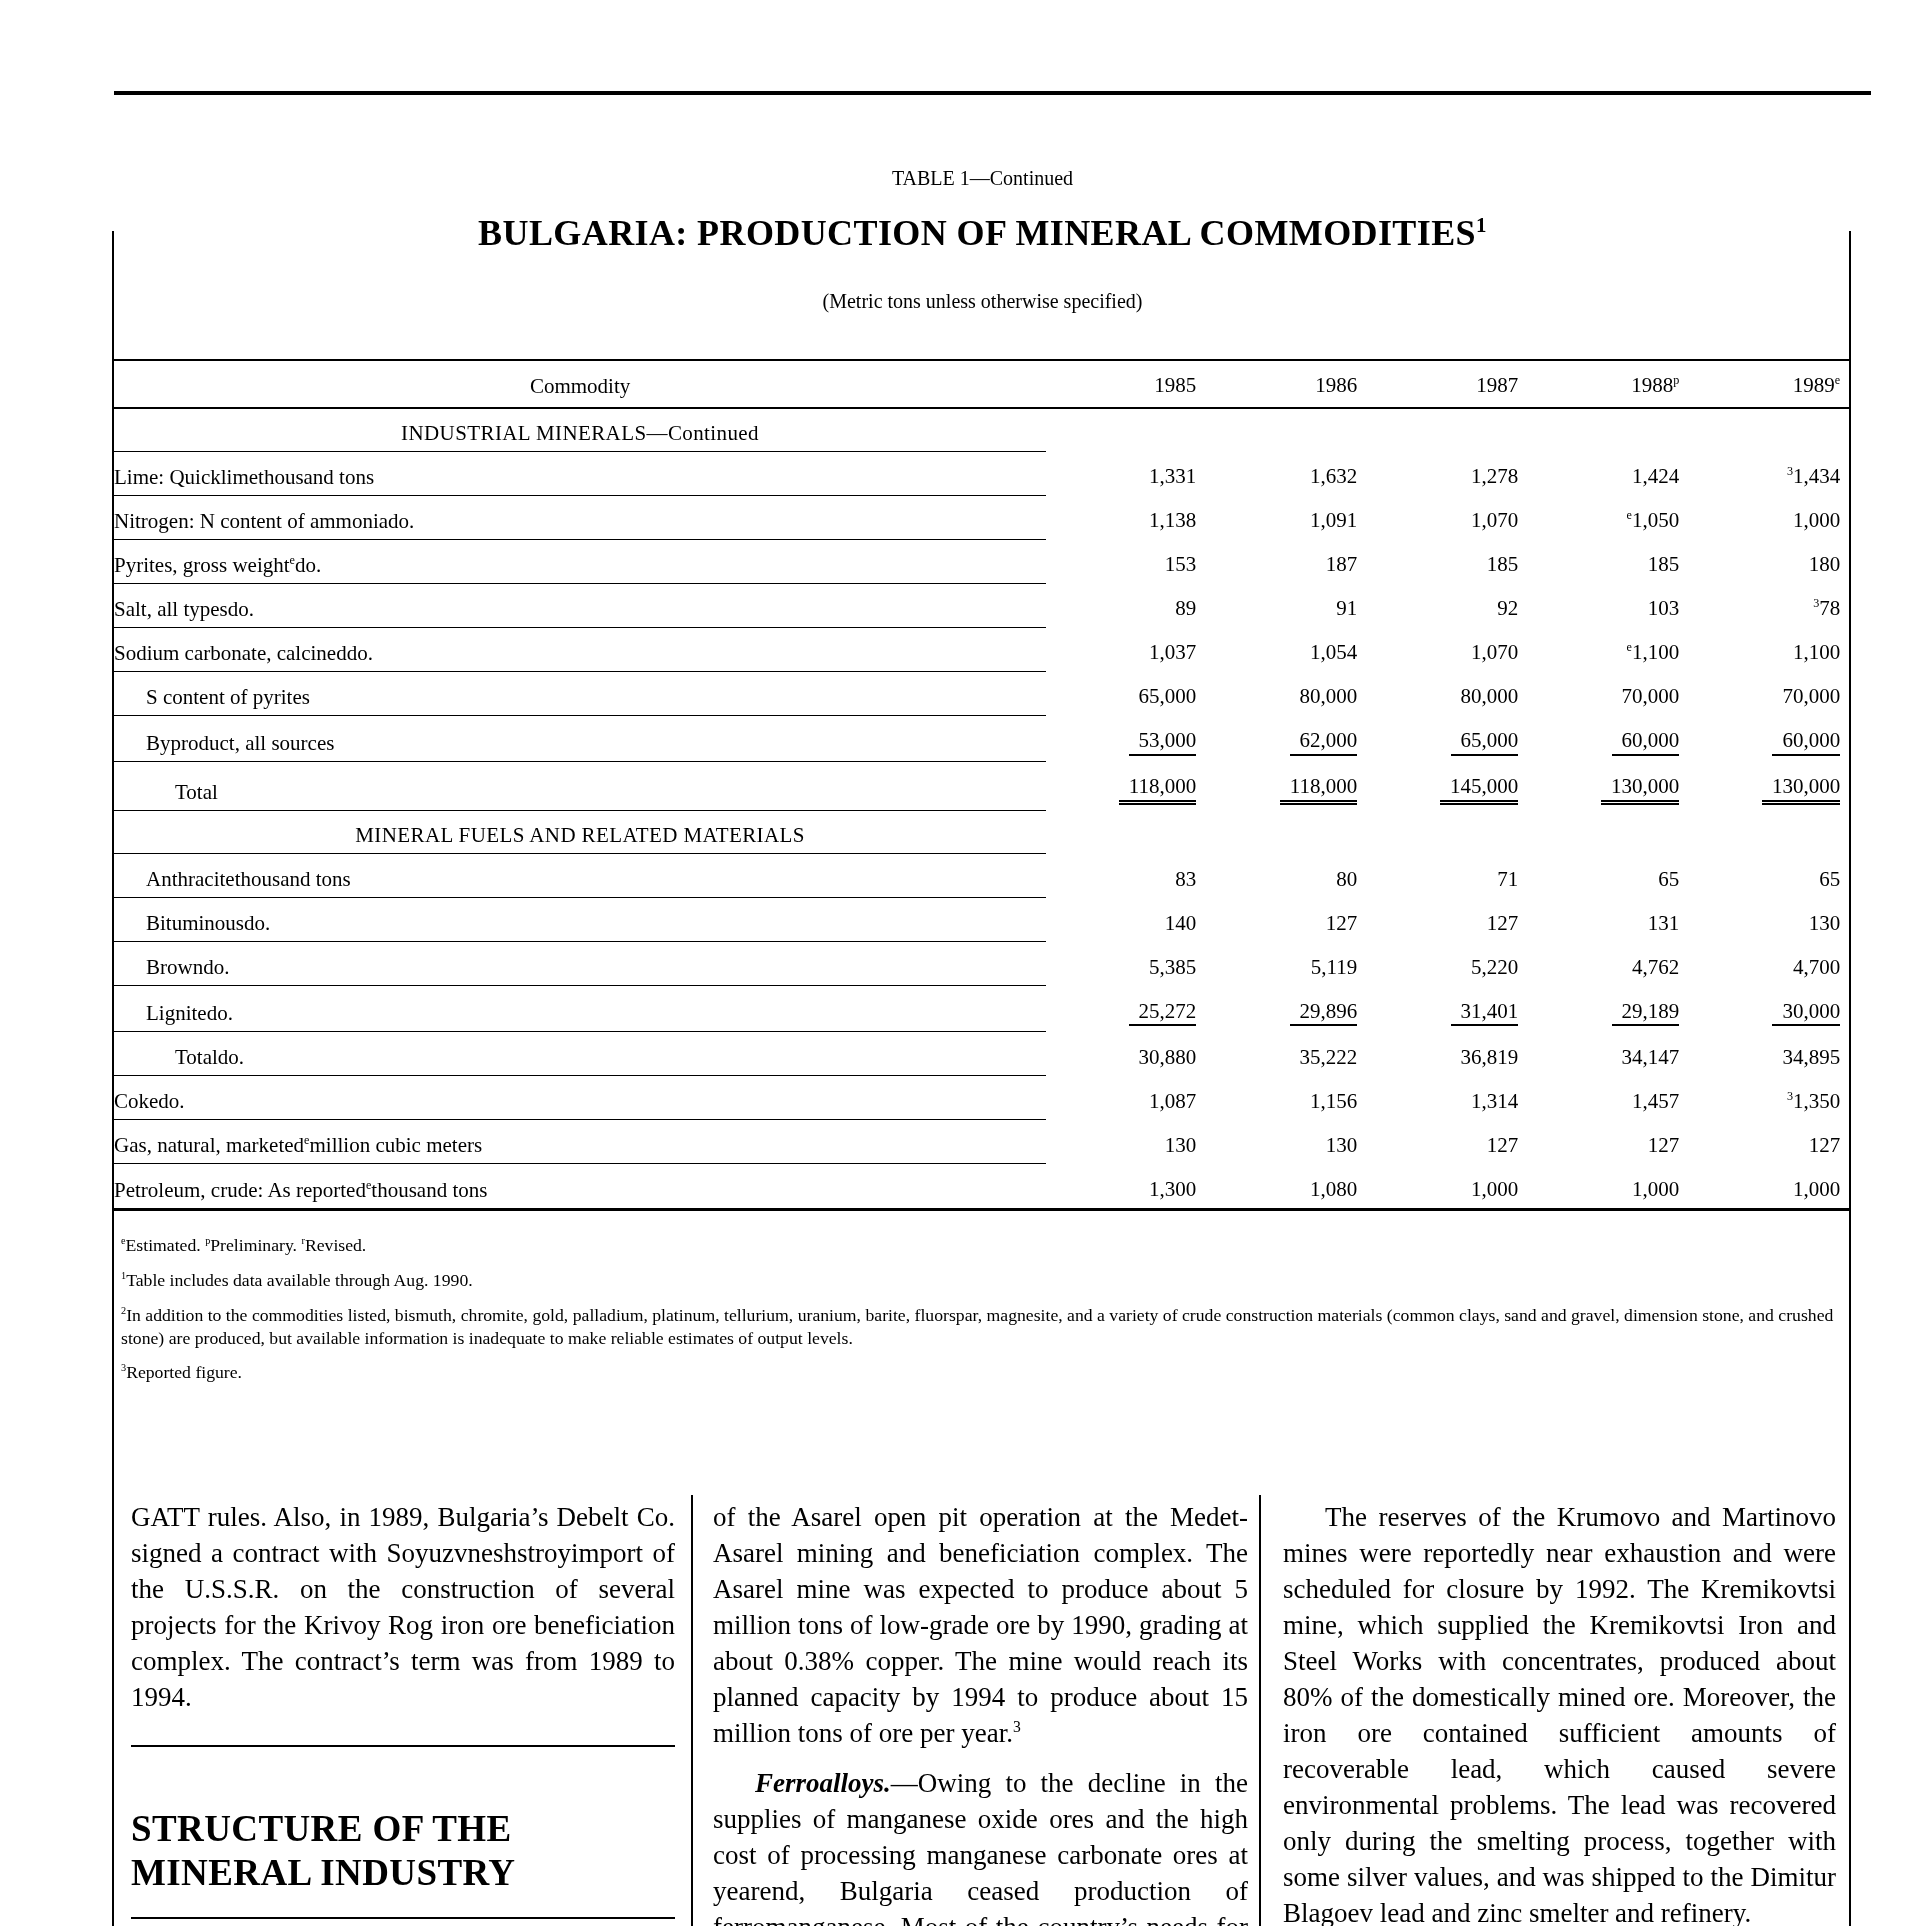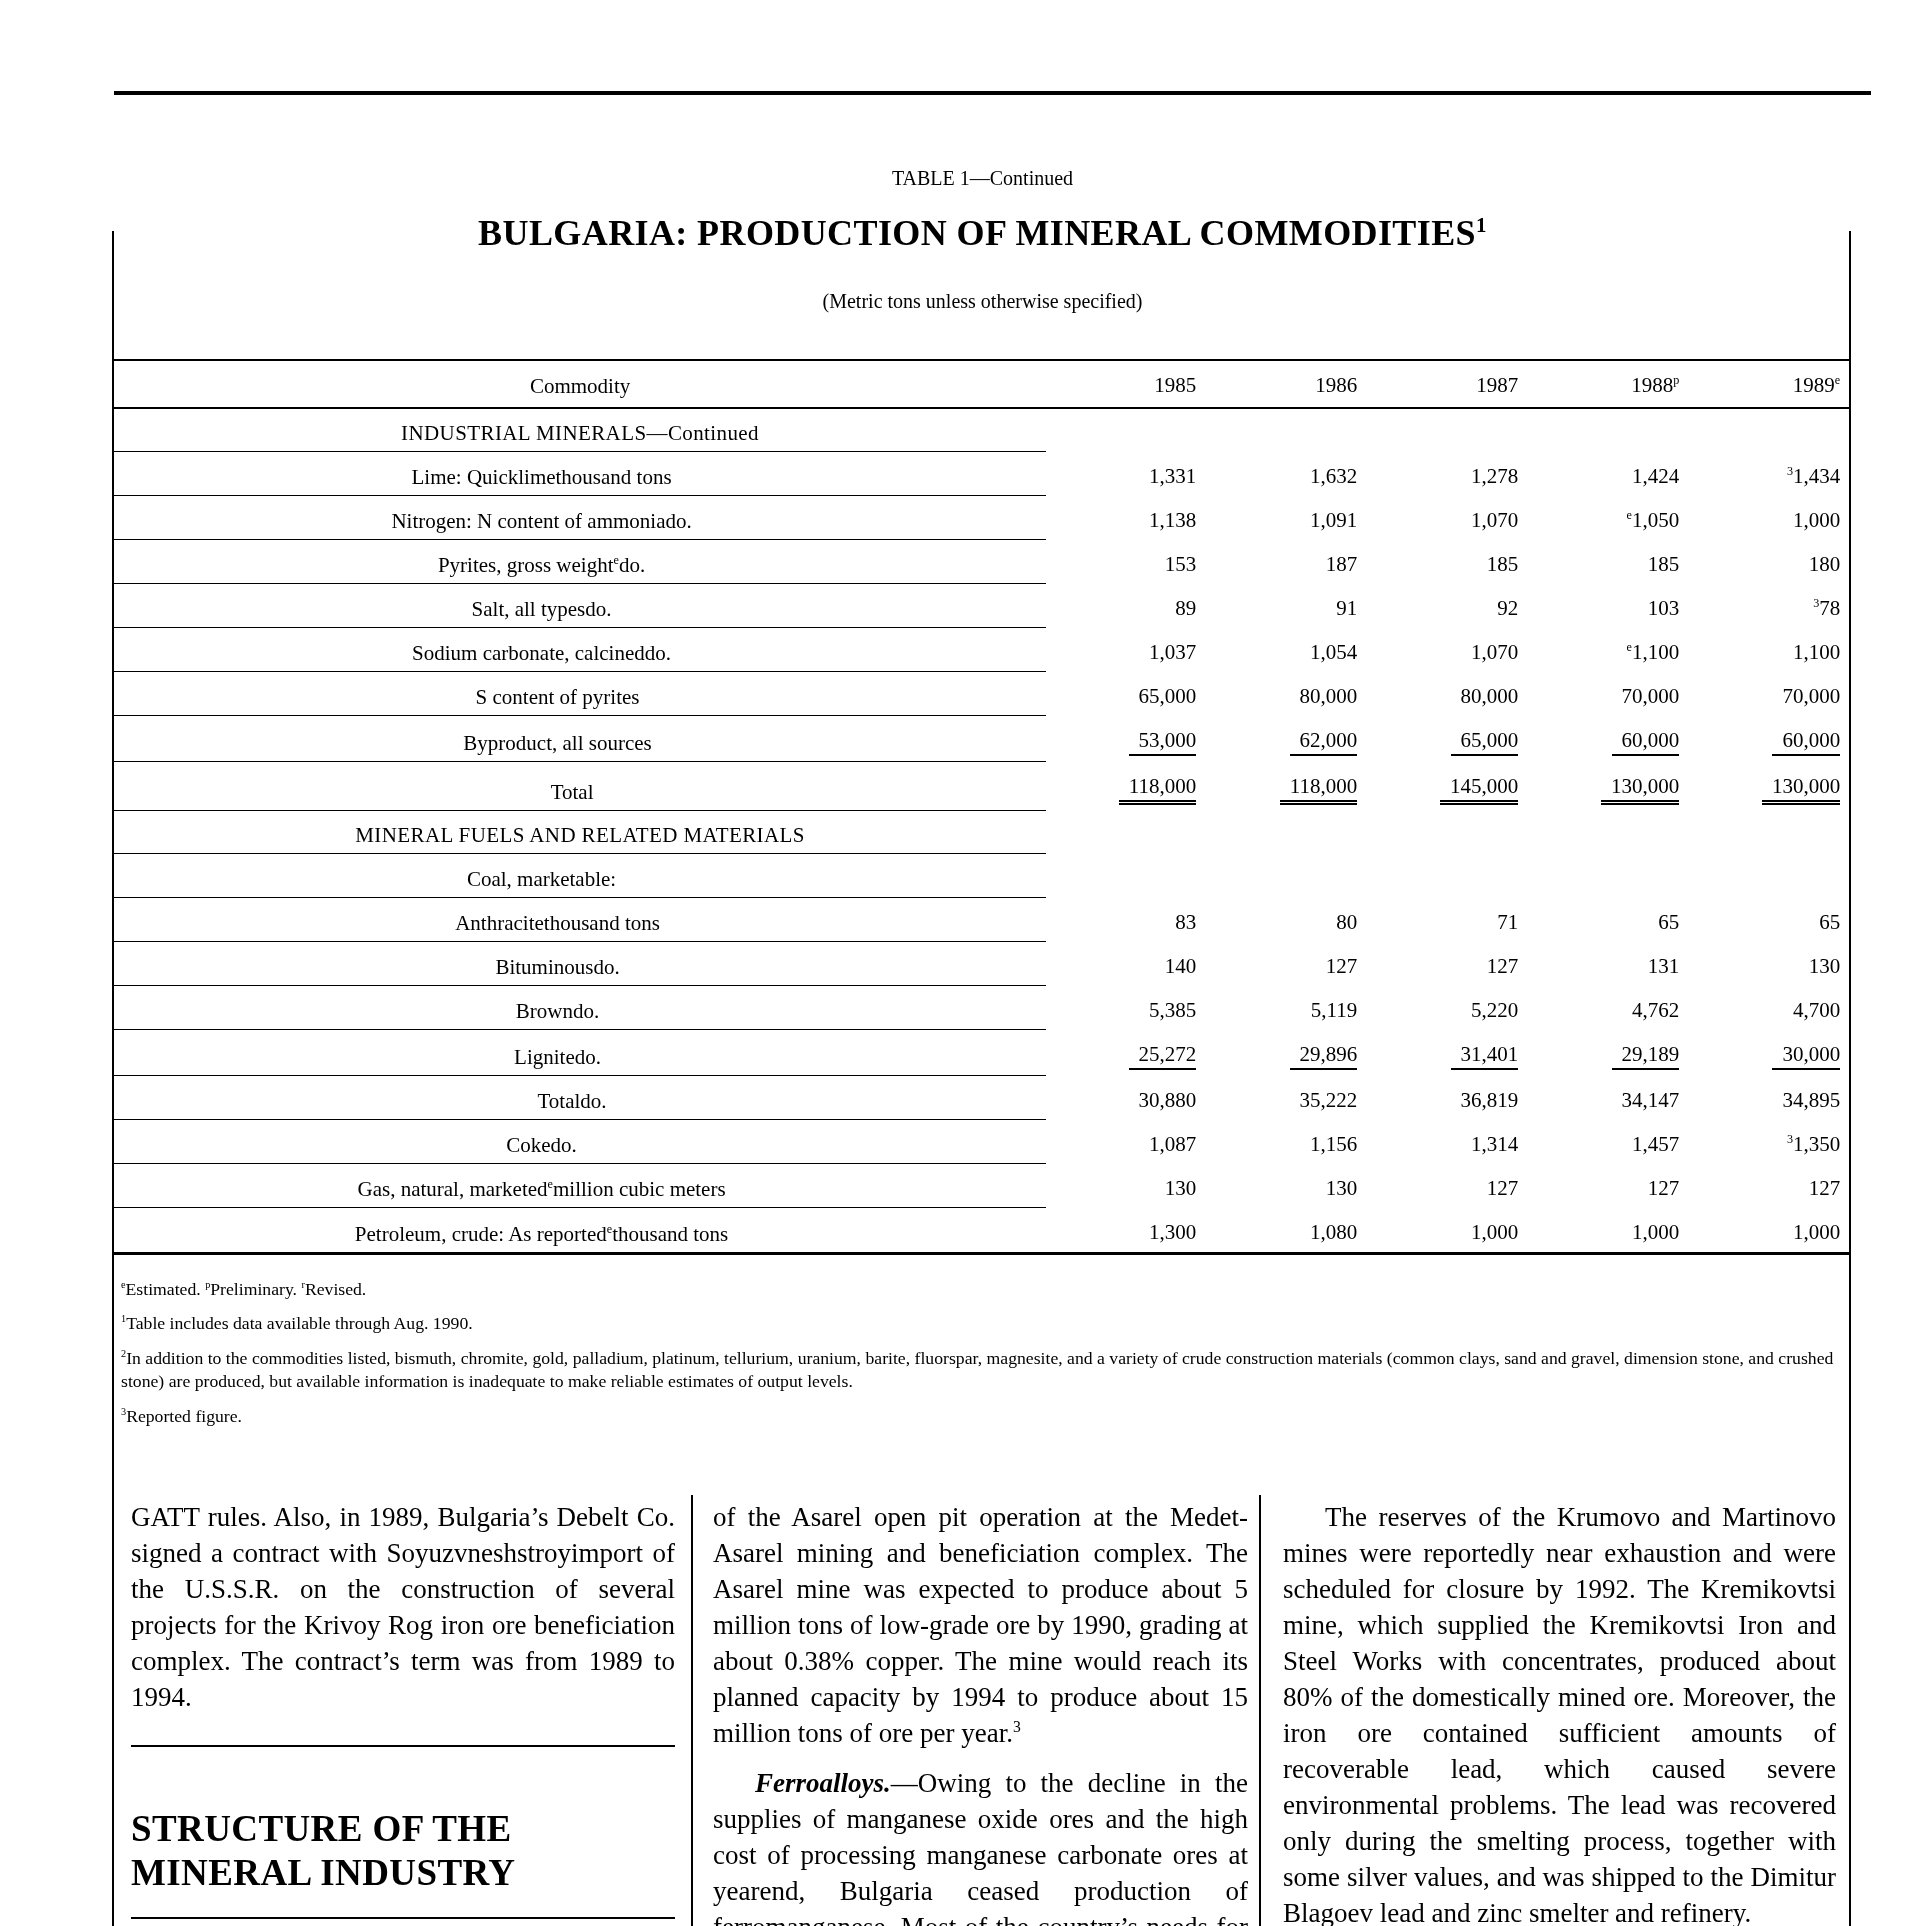--- a/index.html
+++ b/index.html
@@ -22,21 +22,21 @@
   .cd-2{left:1259px;}
 
   
   .table-block{position:absolute;left:114px;top:166px;width:1737px;}
   .t-caption{text-align:center;font-size:20px;line-height:25px;}
   .t-title{text-align:center;font-size:36px;line-height:45px;font-weight:bold;margin:20px 0 0 0;letter-spacing:0.4px;}
   .t-subtitle{text-align:center;font-size:20px;line-height:25px;margin-top:33px;}
   .t-grid{margin-top:45px;}
 
   .trow{display:flex;align-items:flex-end;}
-  .tleft{width:962px;display:flex;justify-content:center;align-items:flex-end;
+  .tleft{width:962px;display:flex;justify-content:flex-start;align-items:flex-end;
          border-bottom:1.9px solid #000;padding:12.3px 0 6.2px 0;}
   .tleft .label{font-size:21px;line-height:24px;}
   .tleft .label.ind1{padding-left:32px;}
   .tleft .label.ind2{padding-left:61px;}
   .tleft .unit{font-size:21px;line-height:24px;padding-right:77px;white-space:nowrap;}
   .tval{width:155px;display:flex;justify-content:flex-end;align-items:flex-end;
         padding:12.3px 0 6.2px 0;font-size:21px;line-height:24px;}
   .tval .v{white-space:nowrap;padding-left:10px;padding-bottom:1.5px;}
   .tval .v.ul{border-bottom:2.3px solid #000;}
   .tval .v.dul{border-bottom:5.8px double #000;}
@@ -277,31 +277,20 @@
           <div class="tval">
             <span class="v dul">130,000</span>
           </div>
           <div class="tval">
             <span class="v dul">130,000</span>
           </div>
         </div>
         <div class="trow section">
           <div class="tleft">
             <span class="slabel">MINERAL FUELS AND RELATED MATERIALS</span>
-          </div>
-          <div class="tval"></div>
-          <div class="tval"></div>
-          <div class="tval"></div>
-          <div class="tval"></div>
-          <div class="tval"></div>
-        </div>
-        <div class="trow">
-          <div class="tleft">
-            <span class="label">Coal, marketable:</span>
-            <span class="unit"></span>
           </div>
           <div class="tval"></div>
           <div class="tval"></div>
           <div class="tval"></div>
           <div class="tval"></div>
           <div class="tval"></div>
         </div>
         <div class="trow">
           <div class="tleft">
             <span class="label ind1">Anthracite</span>

